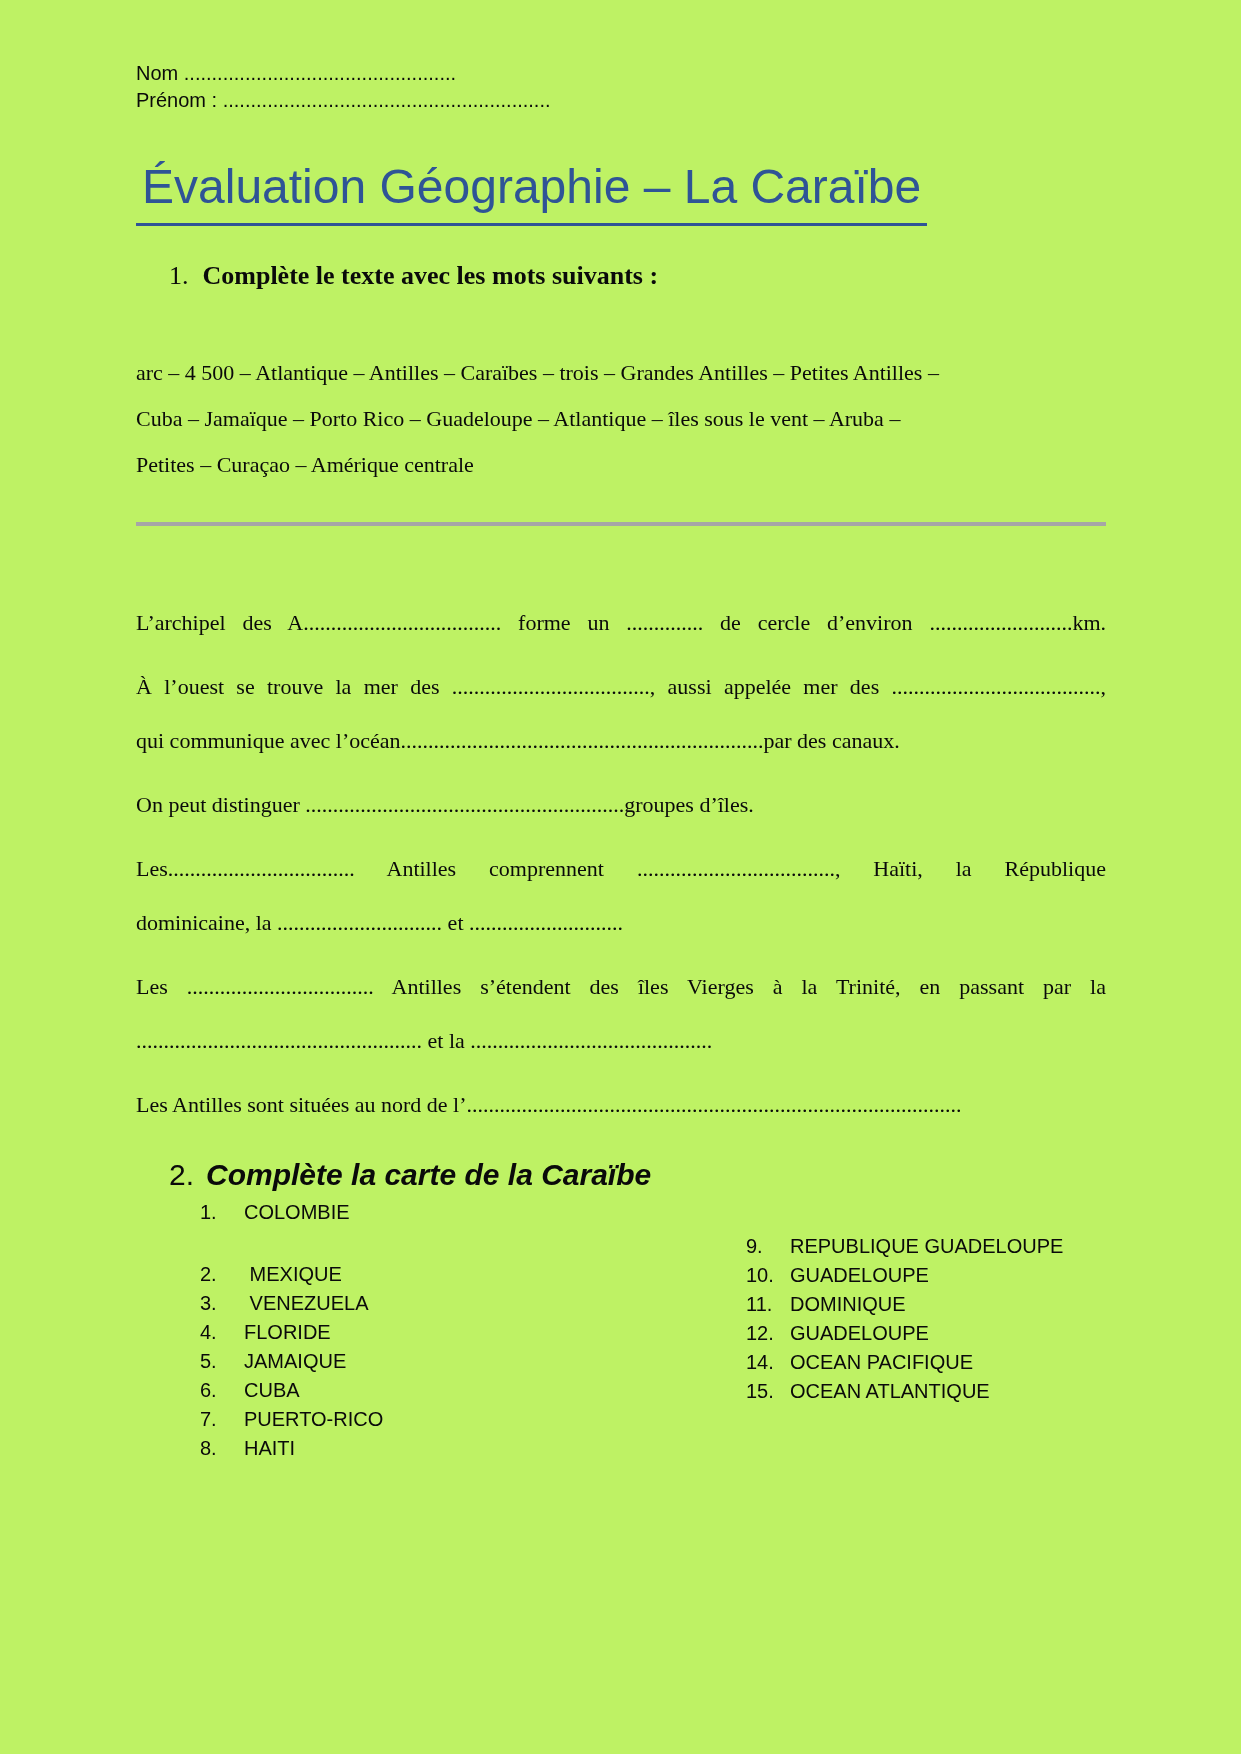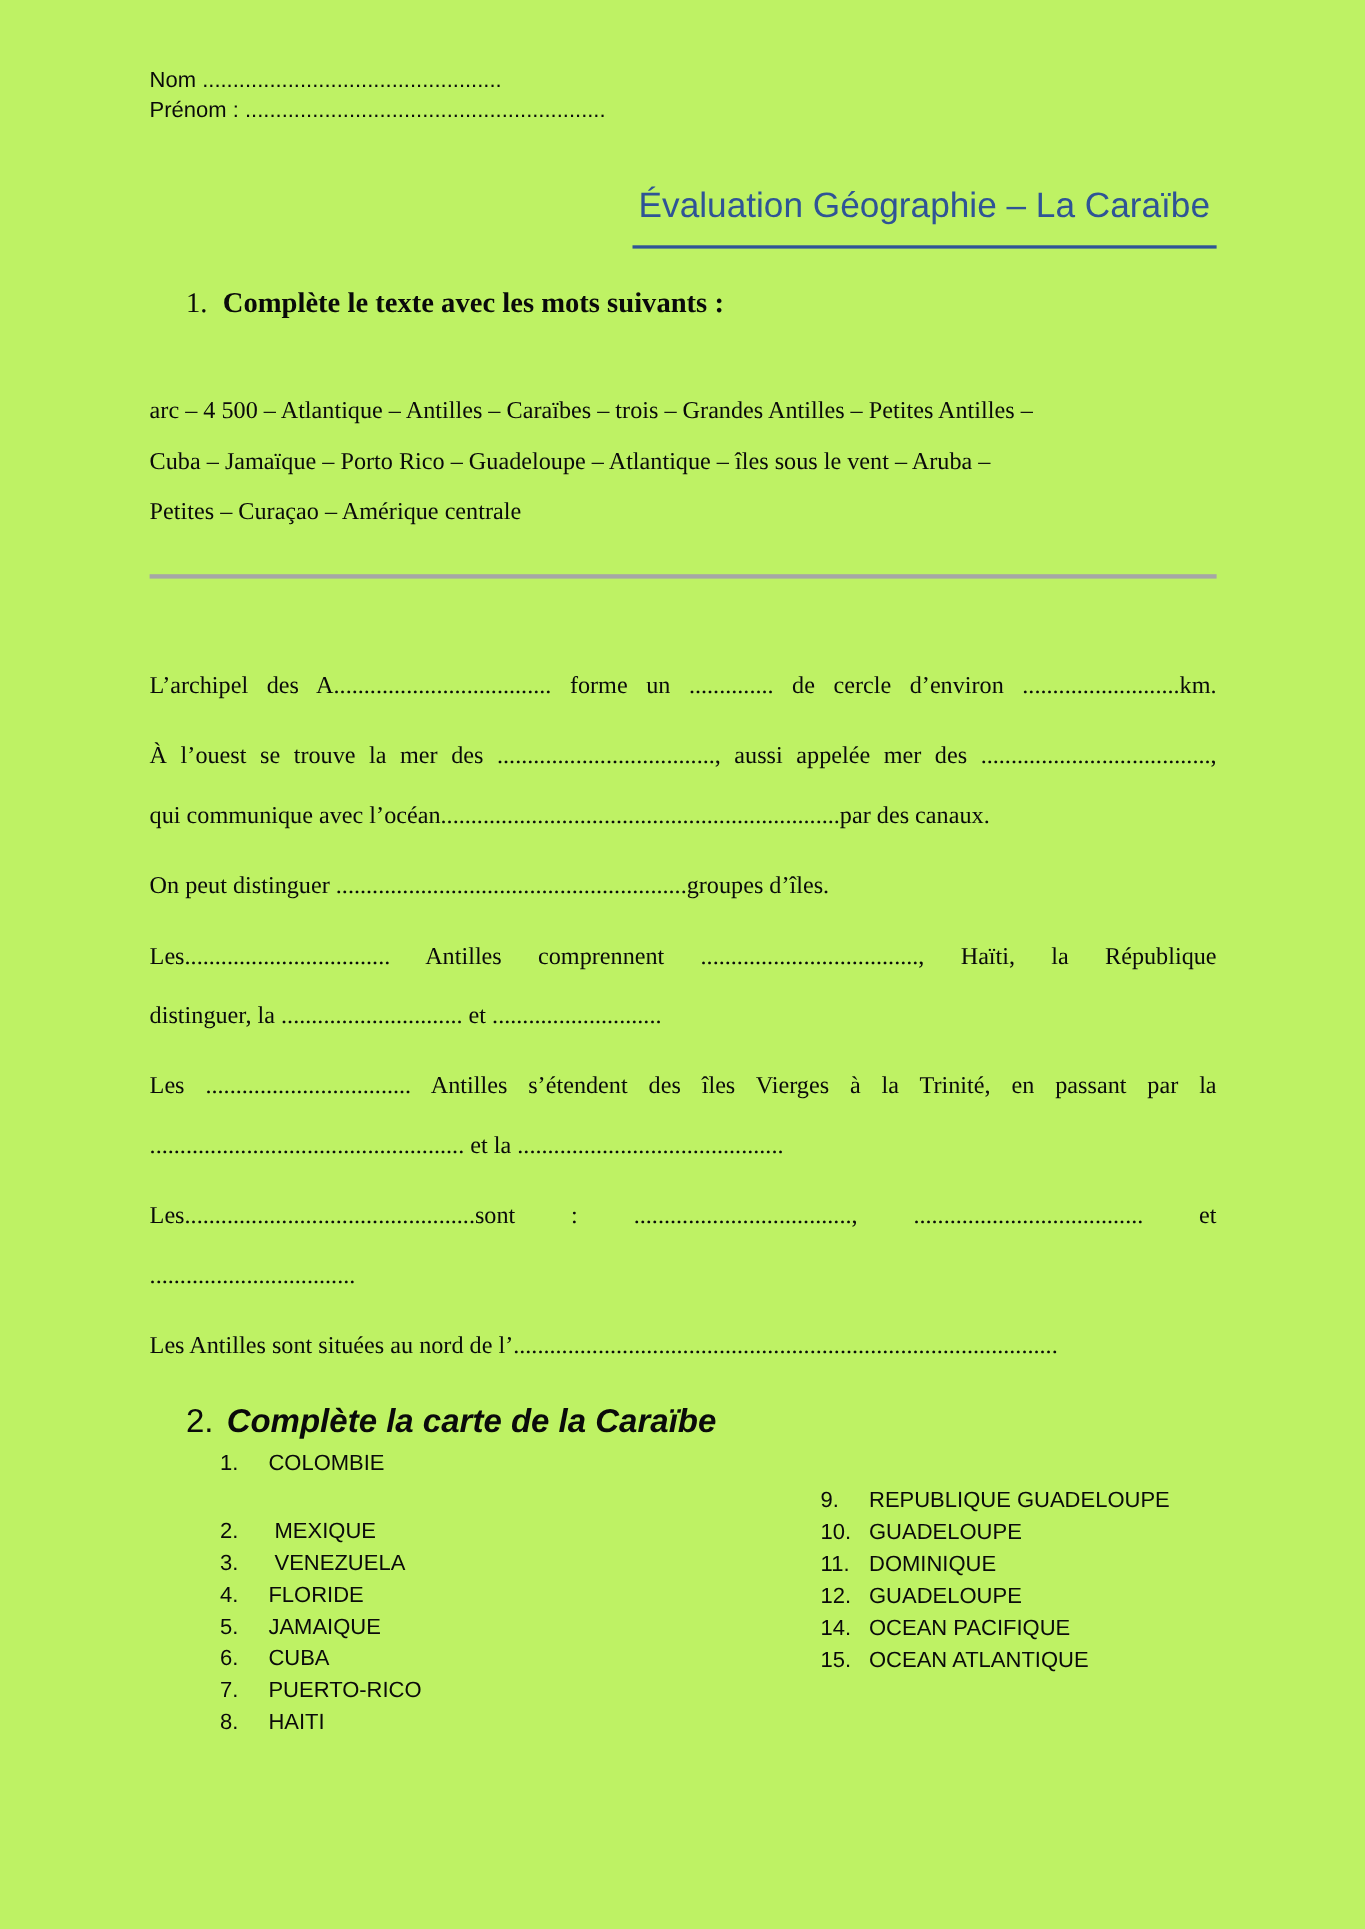--- a/index.html
+++ b/index.html
@@ -10,24 +10,24 @@
     background:#bef264;
     padding:60px 135px 0 136px;
     font-family:"Liberation Serif", serif;
     color:#0a0a0a;
     overflow:hidden;
   }
   .hdr{font-family:"Liberation Sans", sans-serif;font-size:20px;line-height:27px;}
   .hdr div{white-space:nowrap;}
   .title{
     margin:45px 0 0 0;
-    text-align:right;
+    text-align:left;
     font-family:"Liberation Sans", sans-serif;
     font-weight:normal;
-    font-size:32px;
+    font-size:48px;
     line-height:55px;
     color:var(--accent,#2F5496);
   }
   .title-text{
     display:inline-block;
     border-bottom:3px solid var(--accent,#2F5496);
     padding:0 6px 9px 6px;
     white-space:nowrap;
   }
   .s1head{margin-top:32px;font-size:26px;line-height:36px;padding-left:33px;}
@@ -94,29 +94,25 @@
       </div>
       <div class="para">
         <div class="pline j">À l’ouest se trouve la mer des ...................................., aussi appelée mer des ......................................,</div>
         <div class="pline">qui communique avec l’océan..................................................................par des canaux.</div>
       </div>
       <div class="para">
         <div class="pline">On peut distinguer ..........................................................groupes d’îles.</div>
       </div>
       <div class="para">
         <div class="pline j">Les.................................. Antilles comprennent ...................................., Haïti, la République</div>
-        <div class="pline">distinguer, la .............................. et ............................</div>
+        <div class="pline">dominicaine, la .............................. et ............................</div>
       </div>
       <div class="para">
         <div class="pline j">Les .................................. Antilles s’étendent des îles Vierges à la Trinité, en passant par la</div>
         <div class="pline">.................................................... et la ............................................</div>
-      </div>
-      <div class="para">
-        <div class="pline j">Les................................................sont : ...................................., ...................................... et</div>
-        <div class="pline">..................................</div>
       </div>
       <div class="para">
         <div class="pline">Les Antilles sont situées au nord de l’..........................................................................................</div>
       </div>
     </div>
 
   <div class="s2head">
     <span class="s2num">2.</span><span class="s2txt">Complète la carte de la Caraïbe</span>
   </div>
 

